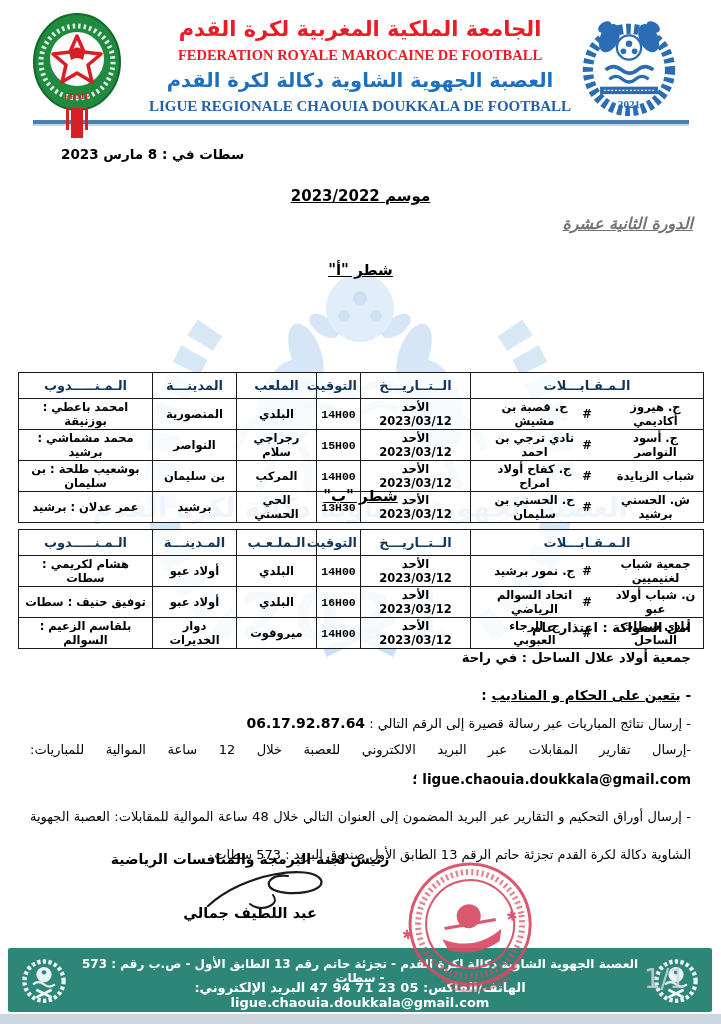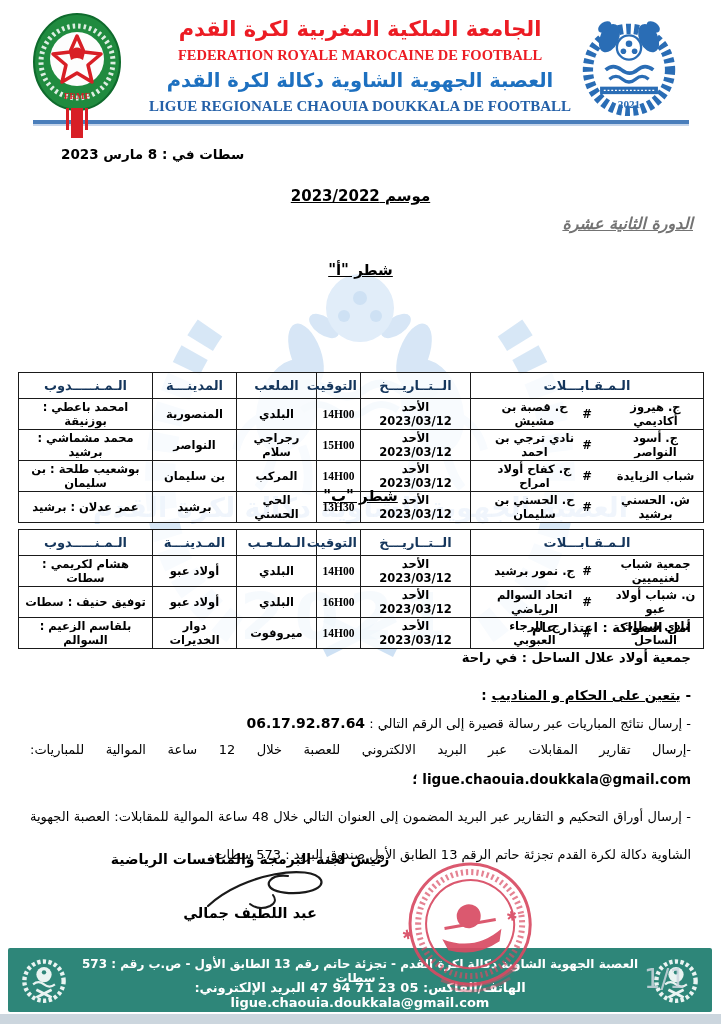--- a/index.html
+++ b/index.html
@@ -34,21 +34,21 @@
   .sec-title{position:absolute;left:0;width:100%;text-align:center;font-size:15px;font-weight:bold;z-index:2;}
   .secA{top:261px;} .secB{top:487px;}
 
   
   table.fixt{position:absolute;left:18px;width:685px;border-collapse:collapse;table-layout:fixed;
              z-index:2;background:rgba(255,255,255,.82);}
   .tableA{top:372px;} .tableB{top:529px;}
   table.fixt th,table.fixt td{border:1px solid #1a1a1a;padding:1px 3px;font-weight:bold;}
   table.fixt th{font-size:13px;color:#15365c;height:23px;}
   table.fixt td{font-size:11.5px;height:19px;text-align:center;}
-  td.c-date{font-size:12px;} td.c-time{font-size:11px;font-family:Liberation Serif, serif;}
+  td.c-date{font-size:12px;} td.c-time{font-size:11px;font-family:Liberation Mono, monospace;}
   .match{display:flex;align-items:center;}
   .match .team{flex:1;text-align:center;margin-left:16px;}
   .match .hash{flex:0 0 16px;text-align:center;}
 
   
   .note{position:absolute;right:30px;z-index:2;font-size:13px;}
   .n1{top:620px;font-weight:bold;}
   .n2{top:650px;font-weight:bold;}
   .nh{top:687px;font-size:13.5px;font-weight:bold;}
   .nh .u{text-decoration:underline;}

